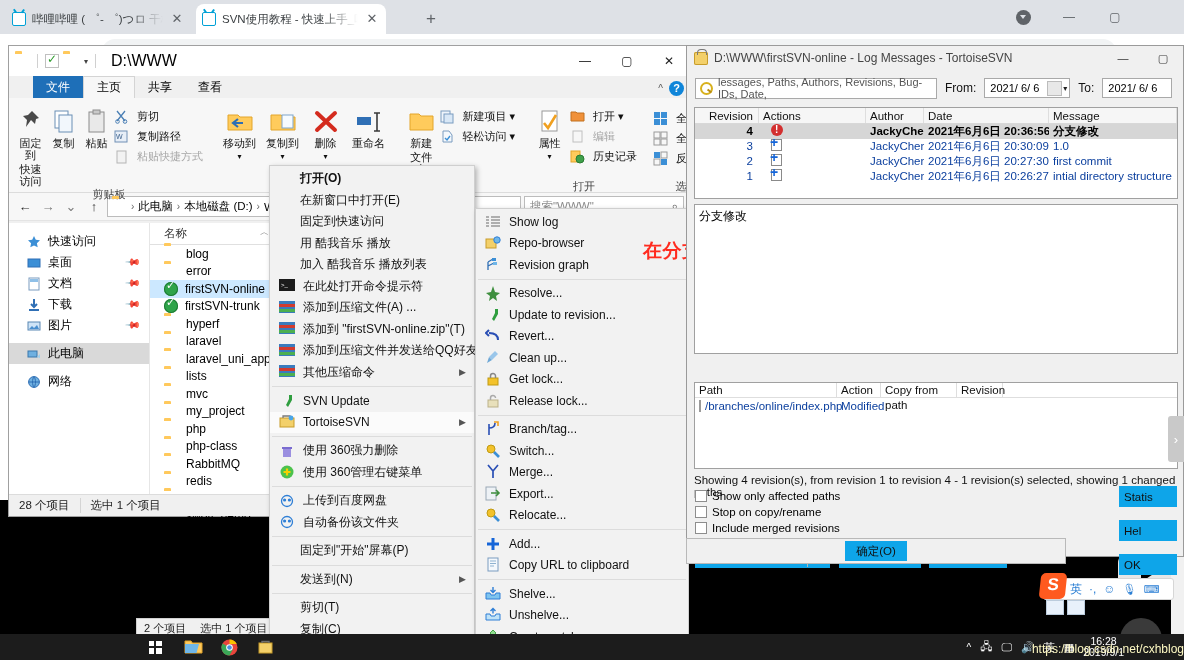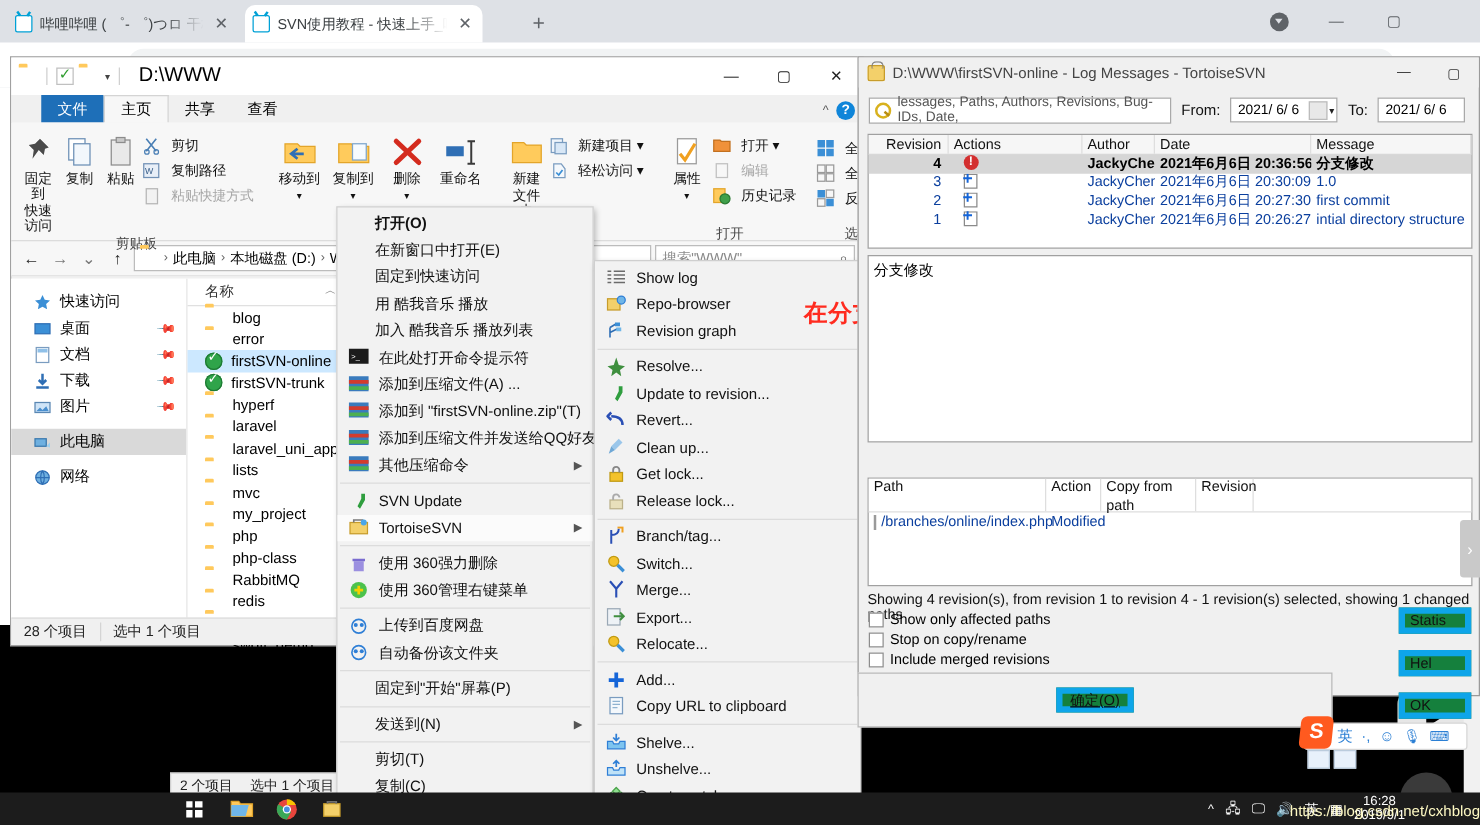--- a/index.html
+++ b/index.html
@@ -145,35 +145,35 @@
   .rrow.cur { background:#d6d6d6; color:#000; font-weight:bold; }
   .rrow.cur .c-author, .rrow.cur .c-date, .rrow.cur .c-msg { color:#000; }
   .rrow .c-rev { text-align:right; padding-right:6px; }
   .act-add { width:11px; height:12px; background:#fff; border:1px solid #8a8a8a; position:relative; display:inline-block; }
   .act-add:after { content:"+"; position:absolute; left:-2px; top:-5px; color:#1565d8; font-size:14px; font-weight:bold; }
   .act-mod { width:12px; height:12px; border-radius:50%; background:#d32f2f; display:inline-block; position:relative; }
   .act-mod:after { content:"!"; position:absolute; left:4px; top:-2px; color:#fff; font-size:10px; font-weight:bold; }
 
   #msg-box { position:absolute; left:7px; top:158px; width:484px; height:150px; background:#fff; border:1px solid #a0a0a0; padding:3px 4px; font-size:12px; }
   #path-table { position:absolute; left:7px; top:336px; width:484px; height:87px; background:#fff; border:1px solid #a0a0a0; }
-  #path-head { height:27px; background:#fff; border-bottom:1px solid #dedede; display:flex; font-size:11.5px; color:#111; }
+  #path-head { height:15px; background:#fff; border-bottom:1px solid #dedede; display:flex; font-size:11.5px; color:#111; }
   #path-head div { border-right:1px solid #dedede; padding-left:4px; line-height:15px; }
   #path-row { height:16px; display:flex; font-size:11.5px; color:#0b3f9e; }
   #path-row > div { padding-left:4px; line-height:16px; display:flex; align-items:center; gap:4px; }
   .filedoc { width:9px; height:12px; background:#fff; border:1px solid #9a9a9a; display:inline-block; }
   #svn-slide { position:absolute; right:-1px; top:370px; width:16px; height:46px; background:#c9c9c9; border-radius:3px 0 0 3px; display:flex; align-items:center; justify-content:center; color:#fff; font-size:13px; }
   #showing-line { position:absolute; left:7px; top:428px; font-size:11.5px; color:#111; }
   .cbrow { position:absolute; left:8px; display:flex; align-items:center; gap:5px; font-size:11.5px; }
   .cbx { width:12px; height:12px; border:1px solid #8d8d8d; background:#fff; }
-  .btn { background:#15803d; border:5px solid #0ea5e9; font-size:11.5px; color:#111; display:flex; align-items:center; justify-content:center; }
+  .btn { background:#0ea5e9; border:1px solid #0ea5e9; font-size:11.5px; color:#111; display:flex; align-items:center; justify-content:center; }
   #svn-right-btns { position:absolute; right:6px; top:440px; width:58px; }
   #svn-right-btns .btn { height:21px; margin-bottom:13px; }
 
   
-  #mini-dlg { position:absolute; left:686px; top:538px; width:380px; height:44px; background:#f0f0f0; border:1px solid #b9b9b9; display:flex; align-items:center; justify-content:center;text-decoration:underline; }
+  #mini-dlg { position:absolute; left:686px; top:538px; width:380px; height:26px; background:#f0f0f0; border:1px solid #b9b9b9; display:flex; align-items:center; justify-content:center; }
   #mini-dlg .btn { width:62px; height:20px; }
   #mini-left { position:absolute; left:688px; top:540px; width:16px; height:18px; background:#fff; border:1px solid #b9b9b9; }
 
   
   #taskbar { position:absolute; left:0; bottom:0; width:1184px; height:26px; background:#1c1c1c; display:flex; align-items:center; }
   .tb-start { width:40px; height:26px; display:flex; align-items:center; justify-content:center; }
   .win-logo { width:13px; height:13px; display:grid; grid-template-columns:1fr 1fr; grid-template-rows:1fr 1fr; gap:1.5px; }
   .win-logo i { background:#fff; display:block; }
   .tb-app { width:36px; height:26px; display:flex; align-items:center; justify-content:center; }
   #tray { position:absolute; right:60px; bottom:0; height:26px; display:flex; align-items:center; gap:9px; color:#fff; font-size:11px; }

